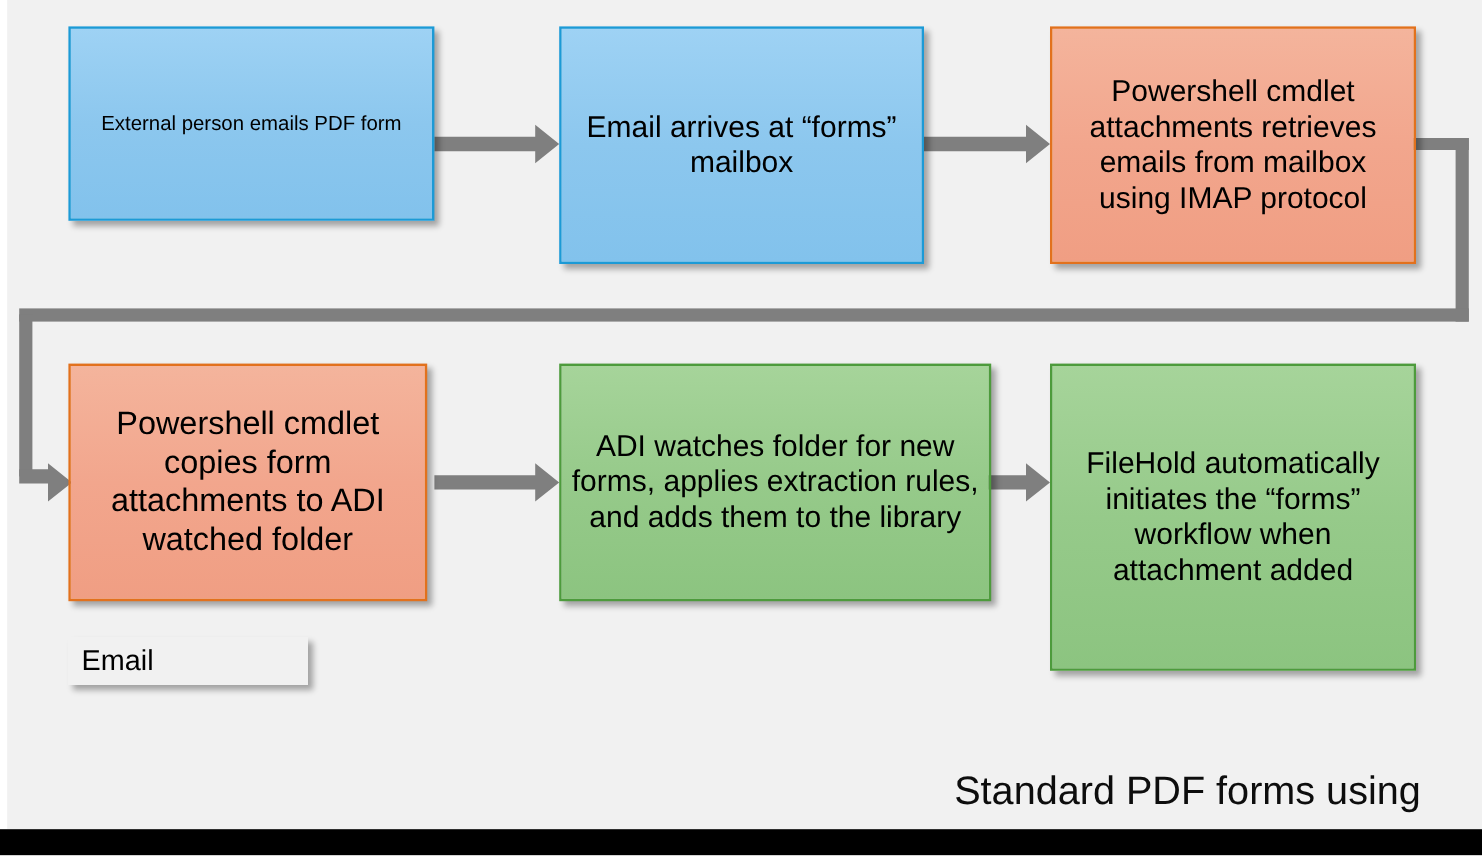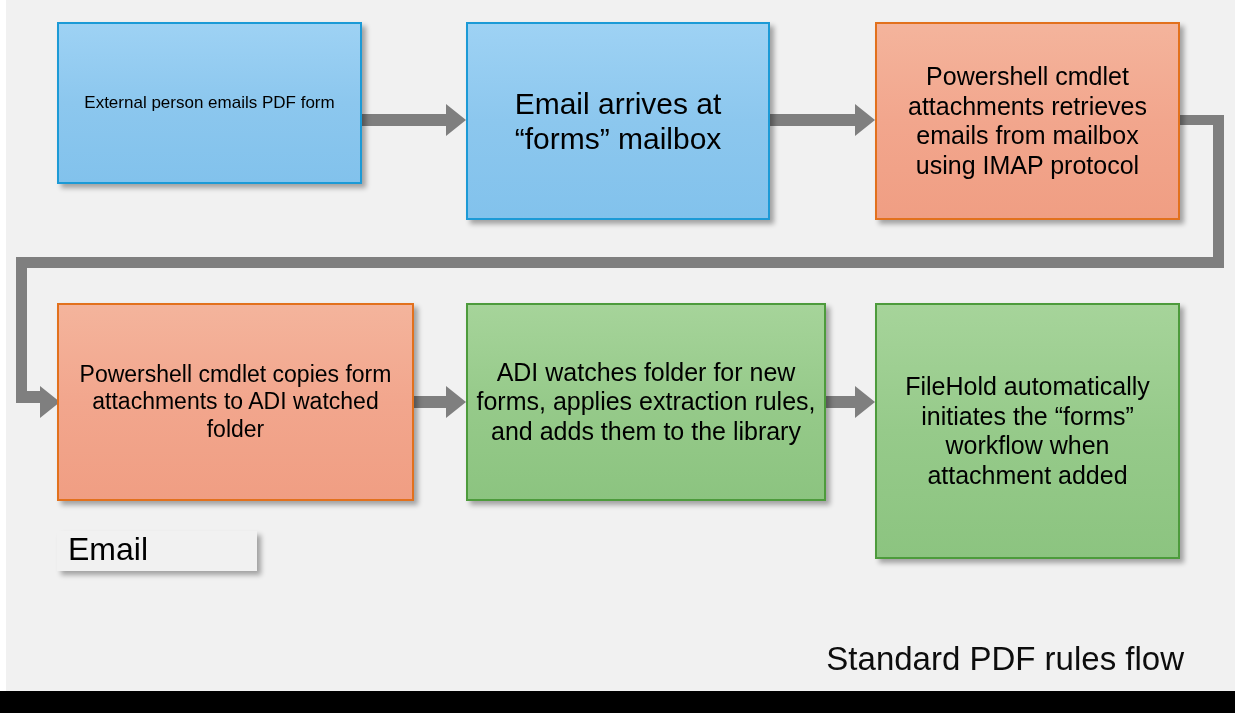--- a/index.html
+++ b/index.html
@@ -54,41 +54,41 @@
   .node.orange {
     background: linear-gradient(180deg, #f4b49c 0%, #f2a68d 50%, #f09e83 100%);
     border: 2px solid #e2711d;
   }
   .node.green {
     background: linear-gradient(180deg, #a6d49a 0%, #96ca8a 50%, #8cc480 100%);
     border: 2px solid #4d9b3c;
   }
 
   #node-1 { left: 57px;  top: 22px;  width: 305px; height: 162px; font-size: 17px; }
-  #node-2 { left: 466px; top: 22px;  width: 304px; height: 198px; font-size: 30px; }
+  #node-2 { left: 466px; top: 22px;  width: 304px; height: 198px; font-size: 25px; }
   #node-3 { left: 875px; top: 22px;  width: 305px; height: 198px; font-size: 25px; }
-  #node-4 { left: 57px;  top: 303px; width: 357px; height: 198px; font-size: 23px; }
+  #node-4 { left: 57px;  top: 303px; width: 299px; height: 198px; font-size: 27px; }
   #node-5 { left: 466px; top: 303px; width: 360px; height: 198px; font-size: 25px; }
   #node-6 { left: 875px; top: 303px; width: 305px; height: 256px; font-size: 25px; }
 
   
   .conn {
     position: absolute;
     z-index: 2;
   }
   .conn svg { display: block; overflow: visible; }
 
   
   .legend-item {
     position: absolute;
     box-sizing: border-box;
     display: flex;
-    align-items: flex-start;
+    align-items: center;
     padding-left: 11px;
-    font-size: 32px;
+    font-size: 24px;
     color: #000000;
     box-shadow: 4px 4px 5px rgba(0,0,0,0.33);
     z-index: 4;
   }
   #legend-0 { left: 57px; top: 531px; width: 200px; height: 40px; }
   #legend-1 { left: 57px; top: 588px; width: 200px; height: 40px; }
   #legend-2 { left: 57px; top: 645px; width: 200px; height: 40px; }
 
   
   #flow-title {
@@ -179,17 +179,17 @@
   </div>
 
   <div class="node green" id="node-6">
     <span class="label">FileHold automatically initiates the “forms” workflow when attachment added</span>
   </div>
 
   <div class="legend-item blue" id="legend-0">
     <span>Email</span>
   </div>
 
-  <div id="flow-title">Standard PDF rules flow</div>
+  <div id="flow-title">Standard PDF forms using</div>
 
   <div class="bottom-bar"></div>
 
 </div>
 
 </body></html>

